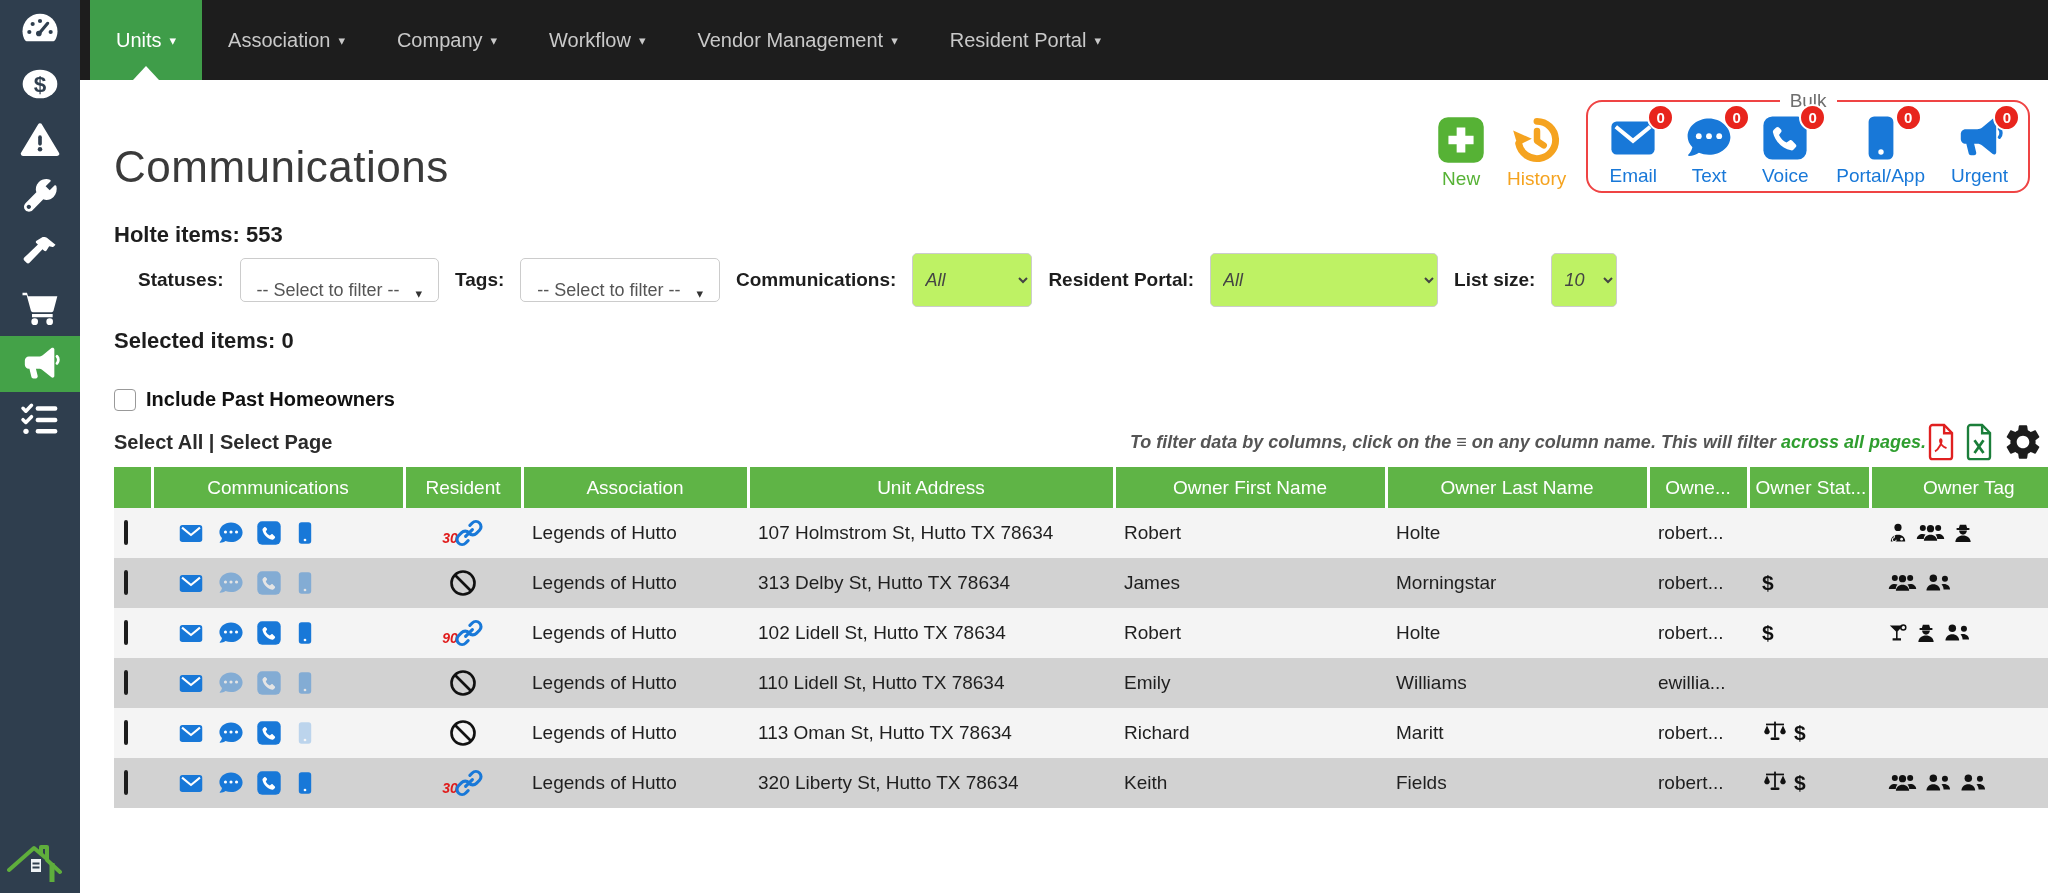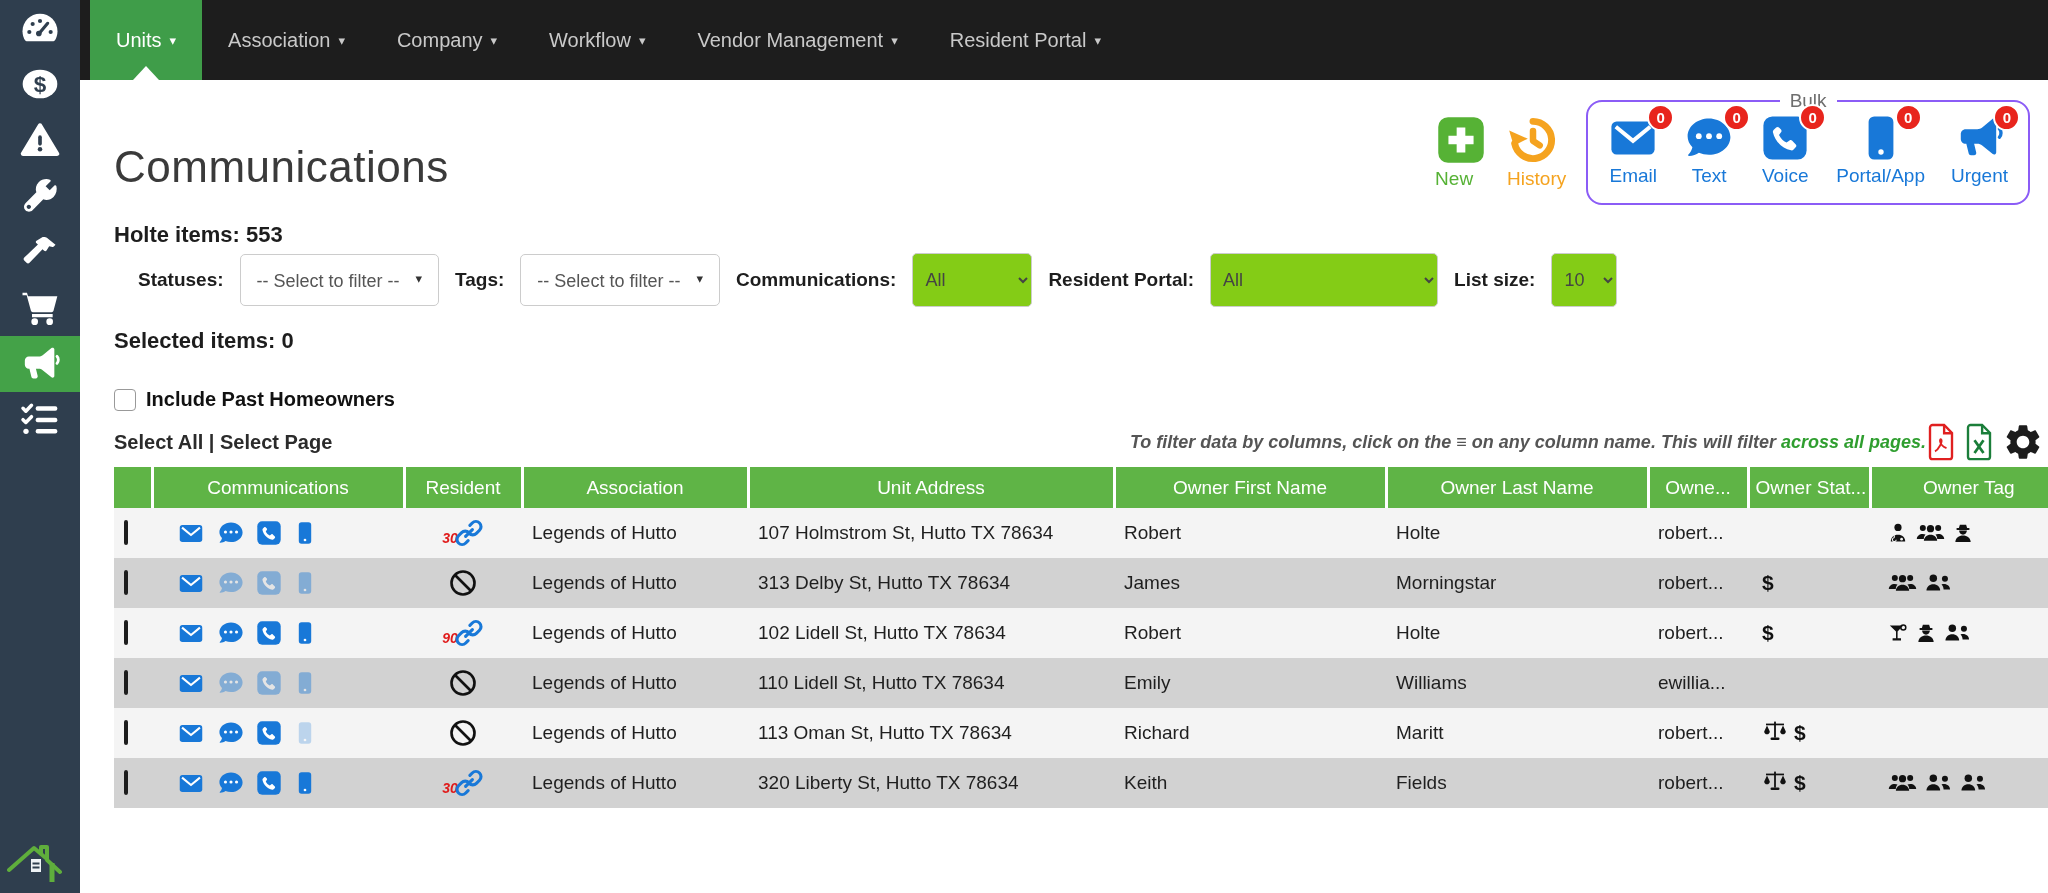--- a/index.html
+++ b/index.html
@@ -27,27 +27,27 @@
   .nav-item.active .caret { color:#fff; }
   .nav-item.active .notch { position:absolute; bottom:0; left:50%; transform:translateX(-50%); width:0; height:0;
       border-left:13px solid transparent; border-right:13px solid transparent; border-bottom:14px solid #ffffff; }
 
   
   .content { position:relative; flex:1; background:#fff; padding:0 0 0 34px; overflow:hidden; }
   h1.page-title { margin-top:62px; font-size:44px; font-weight:300; color:#3a3a3a; letter-spacing:.5px; }
 
   
   .actions-cluster { position:absolute; top:10px; right:18px; display:flex; align-items:flex-start; gap:20px; }
-  .action { display:flex; flex-direction:column; align-items:flex-start; margin-top:24px; cursor:pointer; }
+  .action { display:flex; flex-direction:column; align-items:center; margin-top:24px; cursor:pointer; }
   .action .a-icn svg { width:52px; height:52px; display:block; }
   .action .a-label { font-size:19px; margin-top:2px; }
   .action .a-label.green { color:#56b235; }
   .action .a-label.orange { color:#f5a31f; }
 
-  fieldset.bulk { border:2px solid #8b5cf6; border-radius:16px; padding:2px 20px 16px;text-align:center; }
+  fieldset.bulk { border:2px solid #ef4444; border-radius:16px; padding:2px 20px 4px;text-align:center; }
   fieldset.bulk legend { margin:0 auto; padding:0 10px; color:#6e6e6e; font-size:19px; }
   .bulk-row { display:flex; gap:26px; }
   .bulk-btn { display:flex; flex-direction:column; align-items:center; cursor:pointer; }
   .bulk-btn .b-icn { position:relative; width:50px; height:48px; color:#1878d8; }
   .bulk-btn .b-icn svg { width:100%; height:100%; display:block; }
   .bulk-btn .badge { position:absolute; top:-10px; right:-16px; min-width:27px; height:27px; border-radius:50%;
       background:#e8251d; border:2px solid #fff; color:#fff; font-size:15px; font-weight:bold;
       display:flex; align-items:center; justify-content:center; }
   .bulk-btn .b-label { color:#1878d8; font-size:19px; margin-top:3px; white-space:nowrap; }
 
@@ -59,25 +59,25 @@
   .search-btn { width:48px; height:44px; background:#f0a440; border:none; border-radius:0 5px 5px 0; cursor:pointer;
       display:flex; align-items:center; justify-content:center; }
   .search-btn svg { width:24px; height:24px; }
 
   .stat-line { margin-top:30px; font-size:22px; font-weight:bold; color:#1d1d1d; }
   .stat-line.selected { margin-top:26px; }
 
   
   .filters-row { margin-top:10px; display:flex; align-items:center; gap:16px; padding-left:24px; height:44px; }
   .filters-row .f-label { font-size:19px; font-weight:bold; color:#1d1d1d; white-space:nowrap; }
-  .custom-select { display:flex; align-items:flex-start; border:1.5px solid #cccccc; border-radius:5px; padding:16px 16px;
-      height:52px; font-size:18px; color:#555; cursor:pointer; background:#fff; }
+  .custom-select { display:flex; align-items:flex-end; border:1.5px solid #cccccc; border-radius:5px; padding:0 16px;
+      height:44px; font-size:18px; color:#555; cursor:pointer; background:#fff; }
   .custom-select .caret { margin-left:16px; font-size:13px; color:#333; }
   select.native { height:54px; font-size:18px; color:#444; border:1.5px solid #cccccc; border-radius:5px;
-      background:#84cc16; padding:0 8px; font-family:inherit; }
+      background:#bef264; padding:0 8px; font-family:inherit;font-style:italic; }
 
   
   .include-row { margin-top:34px; display:flex; align-items:center; gap:10px; }
   .cbx { width:22px; height:22px; border:1.5px solid #999; border-radius:4px; background:#fff; cursor:pointer; flex-shrink:0; }
   .include-row label { font-size:20px; font-weight:bold; color:#111; }
   .selbar { margin-top:8px; display:flex; align-items:center; justify-content:space-between; width:1930px; height:46px; }
   .sel-links { font-size:20px; font-weight:bold; color:#2b2b2b; }
   .sel-links .lnk { cursor:pointer; }
   .sel-right { display:flex; align-items:center; }
   .note { font-size:18px; font-style:italic; font-weight:bold; color:#555; }

